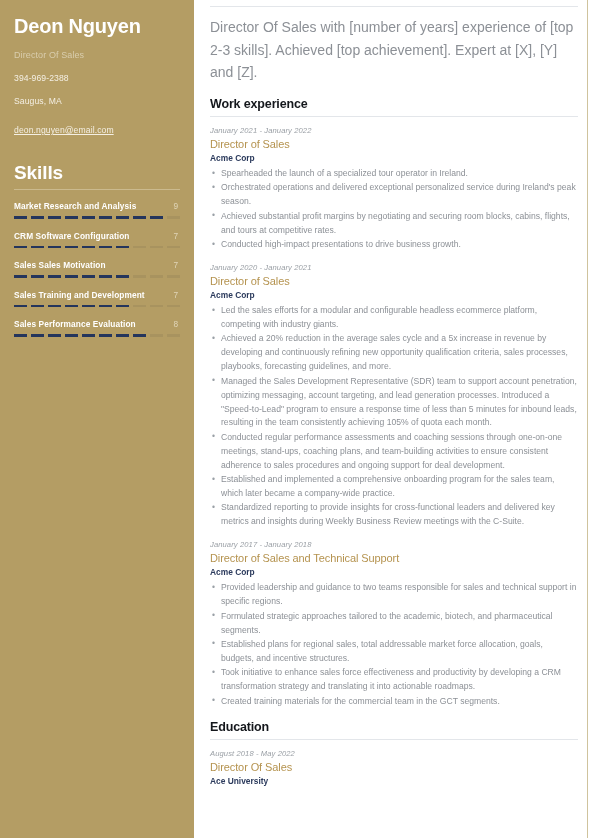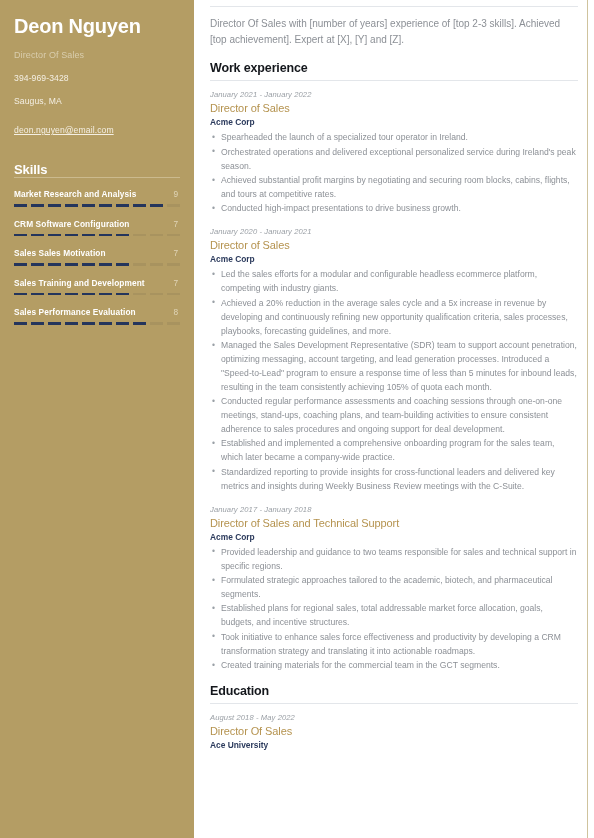--- a/index.html
+++ b/index.html
@@ -54,24 +54,25 @@
     margin-bottom: 13px;
     letter-spacing: 0.1px;
   }
   .contact-item.link {
     text-decoration: underline;
     color: #f4efe3;
     display: inline-block;
     cursor: pointer;
   }
   .sidebar-heading {
-    font-size: 13px;
+    font-size: 19px;
     font-weight: bold;
     color: #ffffff;
     margin-top: 14px;
+    margin-bottom: 5px;
     letter-spacing: -0.1px;
   }
   .sidebar-rule {
     height: 1px;
     background: #cbba8e;
     margin-bottom: 11px;
   }
   .skill { margin-bottom: 12px; }
   .skill-row {
     display: flex;
@@ -116,21 +117,21 @@
     letter-spacing: -0.15px;
     margin-top: 6px;
     margin-bottom: 5px;
   }
   .section-rule {
     height: 1px;
     background: #e3e6ea;
     margin-bottom: 9px;
   }
   .summary-text {
-    font-size: 10px;
+    font-size: 14px;
     line-height: 1.62;
     color: #8c9096;
     margin-bottom: 13px;
   }
   .entry { margin-bottom: 11px; }
   .entry-dates {
     font-size: 7.6px;
     font-style: italic;
     color: #9ba0a6;
     margin-bottom: 3px;
@@ -173,21 +174,21 @@
 </style>
 </head>
 <body>
 
 <div class="page">
   <div class="edge-line"></div>
 
   <aside class="sidebar">
     <div class="name">Deon Nguyen</div>
     <div class="job-role">Director Of Sales</div>
-    <div id="contact-list"><div class="contact-item">394-969-3428</div><div class="contact-item">Saugus, MA</div><div class="contact-item link">deon.nguyen@email.com</div></div>
+    <div id="contact-list"><div class="contact-item">394-969-2388</div><div class="contact-item">Saugus, MA</div><div class="contact-item link">deon.nguyen@email.com</div></div>
 
     <div class="sidebar-heading">Skills</div>
     <div class="sidebar-rule"></div>
     <div id="skills-list">
         <div class="skill">
           <div class="skill-row">
             <span class="skill-name">Market Research and Analysis</span>
             <span class="skill-score">9</span>
           </div>
           <div class="skill-bar">

